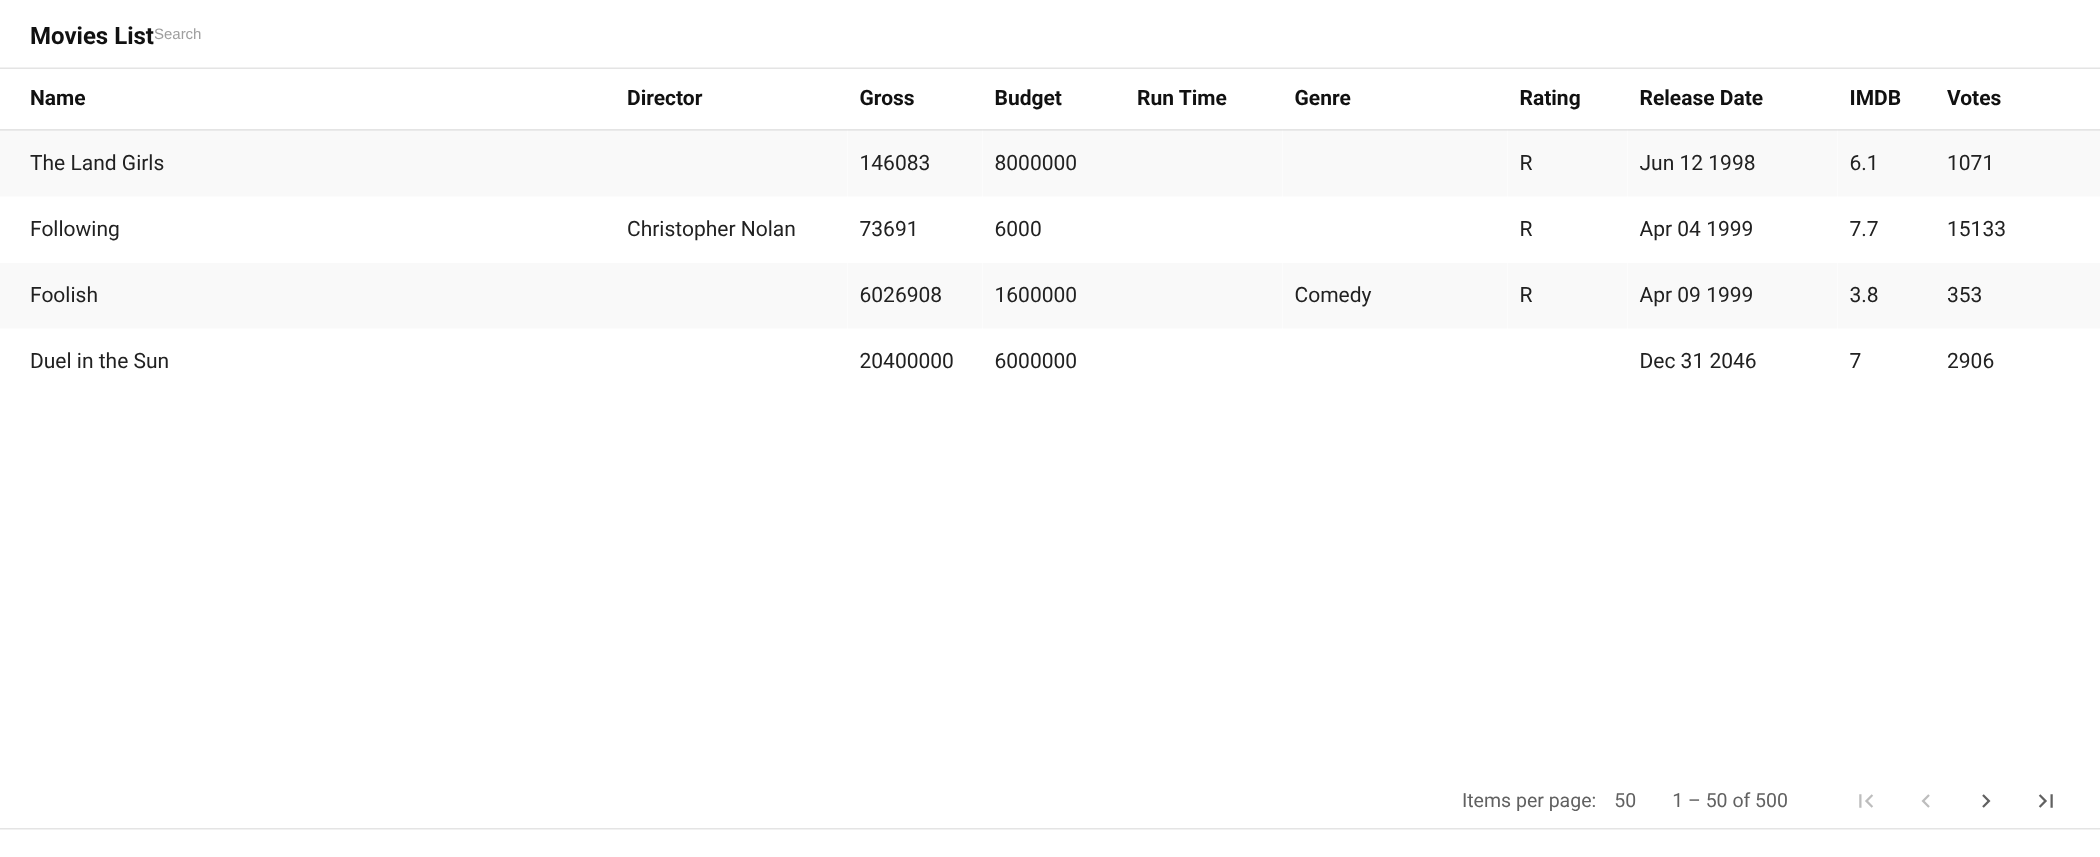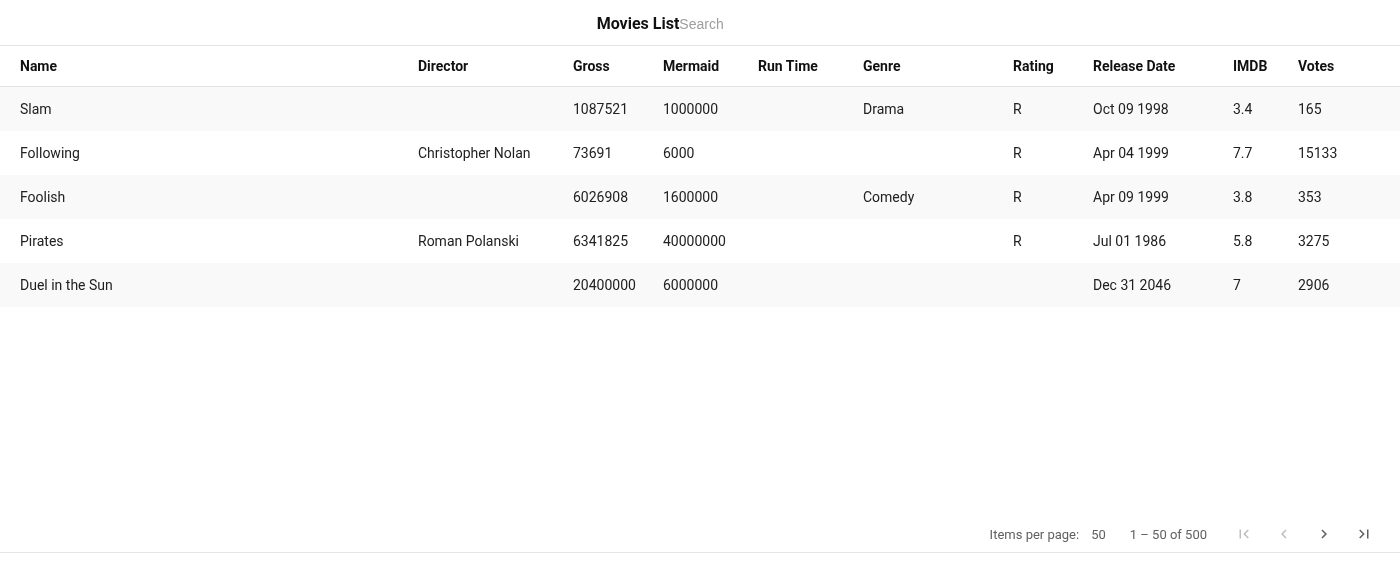--- a/index.html
+++ b/index.html
@@ -8,33 +8,33 @@
       font-size: 14px;
       color: #212121;
       background: #fff;
       width: 1400px;
       height: 571px;
       overflow: hidden;
     }
     .header {
       display: flex;
       align-items: center;
-      justify-content: center;
+      justify-content: flex-start;
       padding: 14px 4px 12px 20px;
       border-bottom: 1px solid #e4e4e4;
     }
     .title {
       font-weight: 700;
       font-size: 16px;
       color: #111;
     }
     .search {
       border: none;
       outline: none;
-      font-size: 14px;
+      font-size: 10px;
       color: #be185d;
       width: 140px;
       background: transparent;
     }
     .search::placeholder { color: #9e9e9e; }
 
     .table-wrap {
       height: 470px;
       overflow: hidden;
     }
@@ -80,21 +80,21 @@
       align-items: center;
       justify-content: flex-end;
       gap: 16px;
       padding: 6px 24px 6px 0;
       border-bottom: 1px solid #e4e4e4;
       color: #616161;
       font-size: 13px;
     }
     .paginator .ipp-label { margin-right: -4px; }
     .paginator .ipp-value { margin-right: 8px; }
-    .paginator .range { margin-right: 9px; }
+    .paginator .range { margin-right: 24px; }
     .pag-btn {
       display: inline-flex;
       width: 24px;
       height: 24px;
       align-items: center;
       justify-content: center;
       cursor: pointer;
     }
     .pag-btn svg { width: 18px; height: 18px; }
     .pag-btn.disabled svg { fill: #bdbdbd; }
@@ -120,41 +120,41 @@
       <col class="col-rating">
         <col class="col-release">
         <col class="col-imdb">
       <col class="col-votes">
     </colgroup>
     <thead>
       <tr>
         <th>Name</th>
         <th>Director</th>
         <th>Gross</th>
-        <th>Mermaid</th>
+        <th>Budget</th>
         <th>Run Time</th>
         <th>Genre</th>
         <th>Rating</th>
         <th>Release Date</th>
         <th>IMDB</th>
         <th>Votes</th>
       </tr>
     </thead>
     <tbody id="rows">
         <tr>
-          <td>Slam</td>
-          <td></td>
-          <td>1087521</td>
-          <td>1000000</td>
-          <td></td>
-          <td>Drama</td>
+          <td>The Land Girls</td>
+          <td></td>
+          <td>146083</td>
+          <td>8000000</td>
+          <td></td>
+          <td></td>
           <td>R</td>
-          <td>Oct 09 1998</td>
-          <td>3.4</td>
-          <td>165</td>
+          <td>Jun 12 1998</td>
+          <td>6.1</td>
+          <td>1071</td>
         </tr>
         <tr>
           <td>Following</td>
           <td>Christopher Nolan</td>
           <td>73691</td>
           <td>6000</td>
           <td></td>
           <td></td>
           <td>R</td>
           <td>Apr 04 1999</td>
@@ -167,32 +167,20 @@
           <td>6026908</td>
           <td>1600000</td>
           <td></td>
           <td>Comedy</td>
           <td>R</td>
           <td>Apr 09 1999</td>
           <td>3.8</td>
           <td>353</td>
         </tr>
         <tr>
-          <td>Pirates</td>
-          <td>Roman Polanski</td>
-          <td>6341825</td>
-          <td>40000000</td>
-          <td></td>
-          <td></td>
-          <td>R</td>
-          <td>Jul 01 1986</td>
-          <td>5.8</td>
-          <td>3275</td>
-        </tr>
-        <tr>
           <td>Duel in the Sun</td>
           <td></td>
           <td>20400000</td>
           <td>6000000</td>
           <td></td>
           <td></td>
           <td></td>
           <td>Dec 31 2046</td>
           <td>7</td>
           <td>2906</td>

